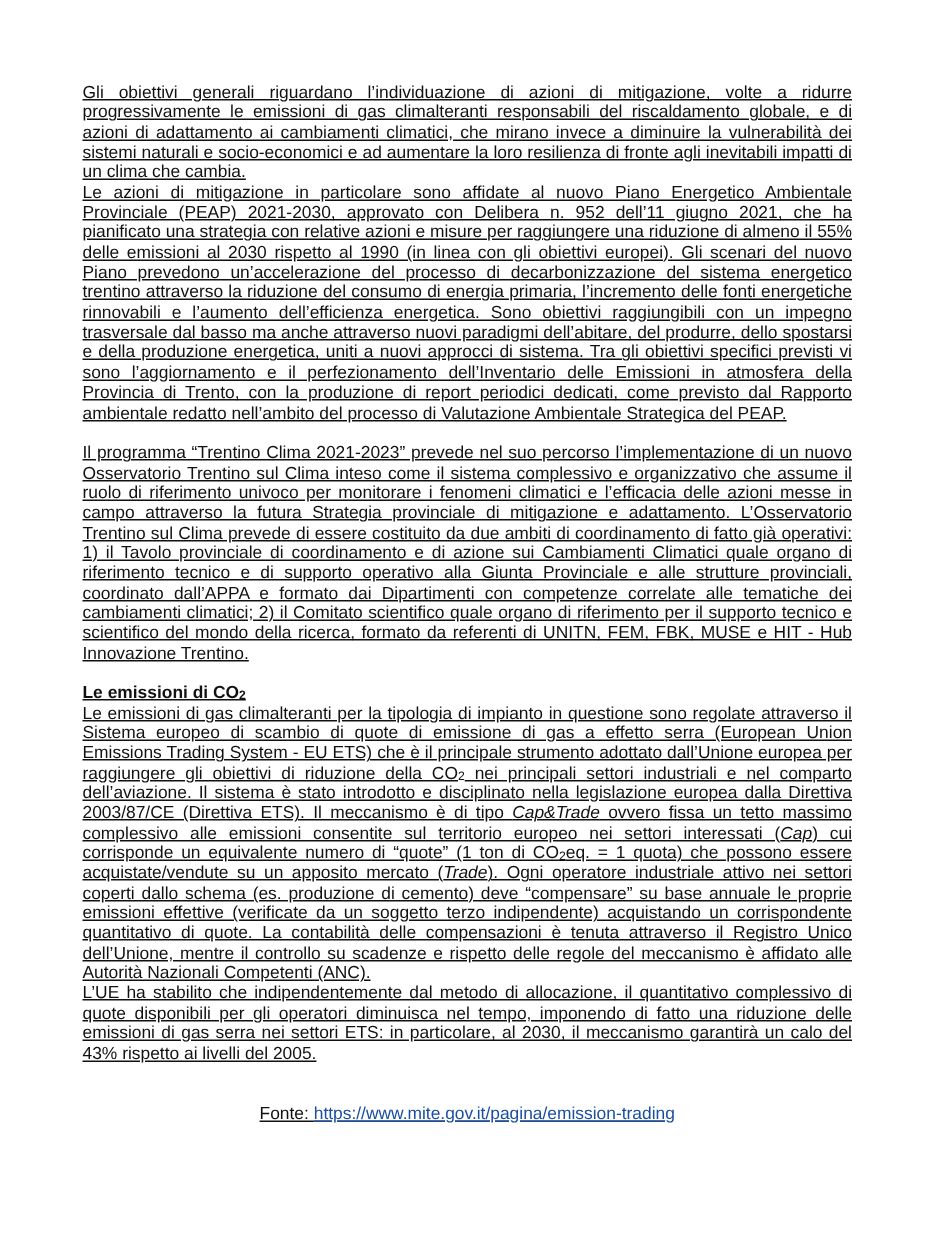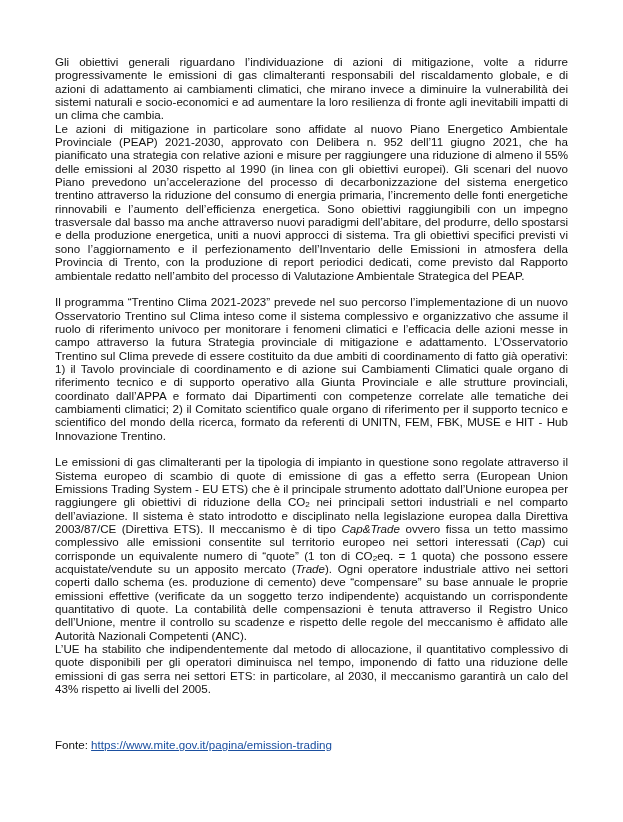--- a/index.html
+++ b/index.html
@@ -7,41 +7,42 @@
   .page {
     position: absolute;
     left: 55px;
     top: 55px;
     width: 513px;
     font-family: "Liberation Sans", sans-serif;
     font-size: 11.6px;
     line-height: 13.35px;
     color: #111111;
   }
-  p { margin: 0; text-align: justify; }
+  p { margin: 0; text-align: justify; text-decoration: underline; }
   .gap { height: 13.35px; }
   .heading { font-weight: bold; margin: 0; }
   sub.co2 { font-size: 0.7em; vertical-align: -0.15em; line-height: 0; }
-  .source { margin-top: 16px; text-align: left; }
+  .source { margin-top: 0; text-align: center; }
   a.link { color: #1a4fa0; text-decoration: underline; }
 </style>
 </head>
 <body>
 
 <div class="page">
 
   <p>Gli obiettivi generali riguardano l’individuazione di azioni di mitigazione, volte a ridurre progressivamente le emissioni di gas climalteranti responsabili del riscaldamento globale, e di azioni di adattamento ai cambiamenti climatici, che mirano invece a diminuire la vulnerabilità dei sistemi naturali e socio-economici e ad aumentare la loro resilienza di fronte agli inevitabili impatti di un clima che cambia.</p>
   <p>Le azioni di mitigazione in particolare sono affidate al nuovo Piano Energetico Ambientale Provinciale (PEAP) 2021-2030, approvato con Delibera n. 952 dell’11 giugno 2021, che ha pianificato una strategia con relative azioni e misure per raggiungere una riduzione di almeno il 55% delle emissioni al 2030 rispetto al 1990 (in linea con gli obiettivi europei). Gli scenari del nuovo Piano prevedono un’accelerazione del processo di decarbonizzazione del sistema energetico trentino attraverso la riduzione del consumo di energia primaria, l’incremento delle fonti energetiche rinnovabili e l’aumento dell’efficienza energetica. Sono obiettivi raggiungibili con un impegno trasversale dal basso ma anche attraverso nuovi paradigmi dell’abitare, del produrre, dello spostarsi e della produzione energetica, uniti a nuovi approcci di sistema. Tra gli obiettivi specifici previsti vi sono l’aggiornamento e il perfezionamento dell’Inventario delle Emissioni in atmosfera della Provincia di Trento, con la produzione di report periodici dedicati, come previsto dal Rapporto ambientale redatto nell’ambito del processo di Valutazione Ambientale Strategica del PEAP.</p>
 
   <div class="gap"></div>
 
   <p>Il programma “Trentino Clima 2021-2023” prevede nel suo percorso l’implementazione di un nuovo Osservatorio Trentino sul Clima inteso come il sistema complessivo e organizzativo che assume il ruolo di riferimento univoco per monitorare i fenomeni climatici e l’efficacia delle azioni messe in campo attraverso la futura Strategia provinciale di mitigazione e adattamento. L’Osservatorio Trentino sul Clima prevede di essere costituito da due ambiti di coordinamento di fatto già operativi: 1) il Tavolo provinciale di coordinamento e di azione sui Cambiamenti Climatici quale organo di riferimento tecnico e di supporto operativo alla Giunta Provinciale e alle strutture provinciali, coordinato dall’APPA e formato dai Dipartimenti con competenze correlate alle tematiche dei cambiamenti climatici; 2) il Comitato scientifico quale organo di riferimento per il supporto tecnico e scientifico del mondo della ricerca, formato da referenti di UNITN, FEM, FBK, MUSE e HIT - Hub Innovazione Trentino.</p>
 
   <div class="gap"></div>
 
+  <p class="heading"><span>Le emissioni di CO</span><sub class="co2">2</sub></p>
   <p><span>Le emissioni di gas climalteranti per la tipologia di impianto in questione sono regolate attraverso il Sistema europeo di scambio di quote di emissione di gas a effetto serra (European Union Emissions Trading System - EU ETS) che è il principale strumento adottato dall’Unione europea per raggiungere gli obiettivi di riduzione della CO</span><sub class="co2">2</sub><span> nei principali settori industriali e nel comparto dell’aviazione. Il sistema è stato introdotto e disciplinato nella legislazione europea dalla Direttiva 2003/87/CE (Direttiva ETS). Il meccanismo è di tipo </span><em>Cap&amp;Trade</em><span> ovvero fissa un tetto massimo complessivo alle emissioni consentite sul territorio europeo nei settori interessati (</span><em>Cap</em><span>) cui corrisponde un equivalente numero di “quote” (1 ton di CO</span><sub class="co2">2</sub><span>eq. = 1 quota) che possono essere acquistate/vendute su un apposito mercato (</span><em>Trade</em><span>). Ogni operatore industriale attivo nei settori coperti dallo schema (es. produzione di cemento) deve “compensare” su base annuale le proprie emissioni effettive (verificate da un soggetto terzo indipendente) acquistando un corrispondente quantitativo di quote. La contabilità delle compensazioni è tenuta attraverso il Registro Unico dell’Unione, mentre il controllo su scadenze e rispetto delle regole del meccanismo è affidato alle Autorità Nazionali Competenti (ANC).</span></p>
   <p>L’UE ha stabilito che indipendentemente dal metodo di allocazione, il quantitativo complessivo di quote disponibili per gli operatori diminuisca nel tempo, imponendo di fatto una riduzione delle emissioni di gas serra nei settori ETS: in particolare, al 2030, il meccanismo garantirà un calo del 43% rispetto ai livelli del 2005.</p>
 
   <div class="gap"></div>
   <div class="gap"></div>
 
   <p class="source"><span>Fonte: </span><a class="link" title="https://www.mite.gov.it/pagina/emission-trading">https://www.mite.gov.it/pagina/emission-trading</a></p>
 
 </div>
 

